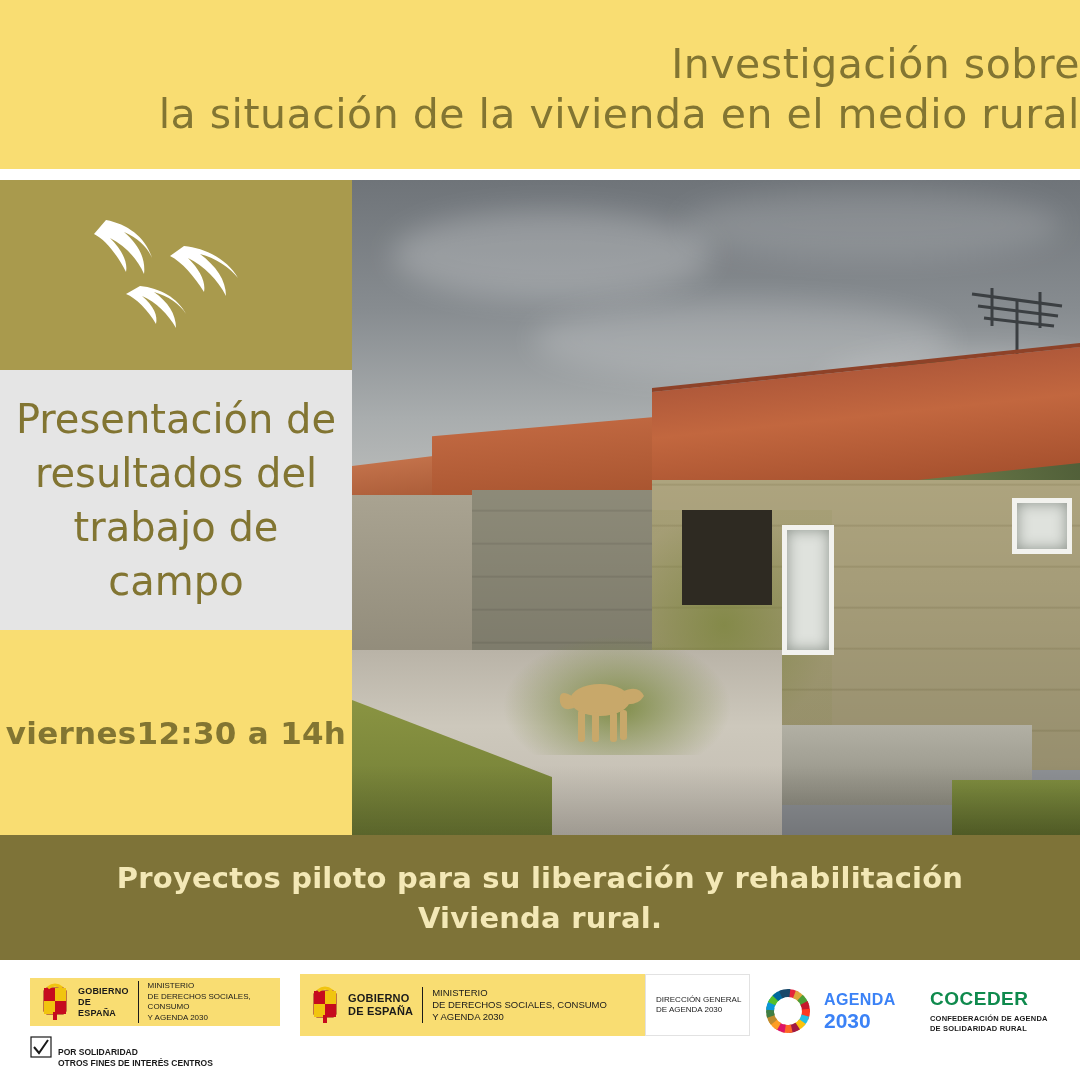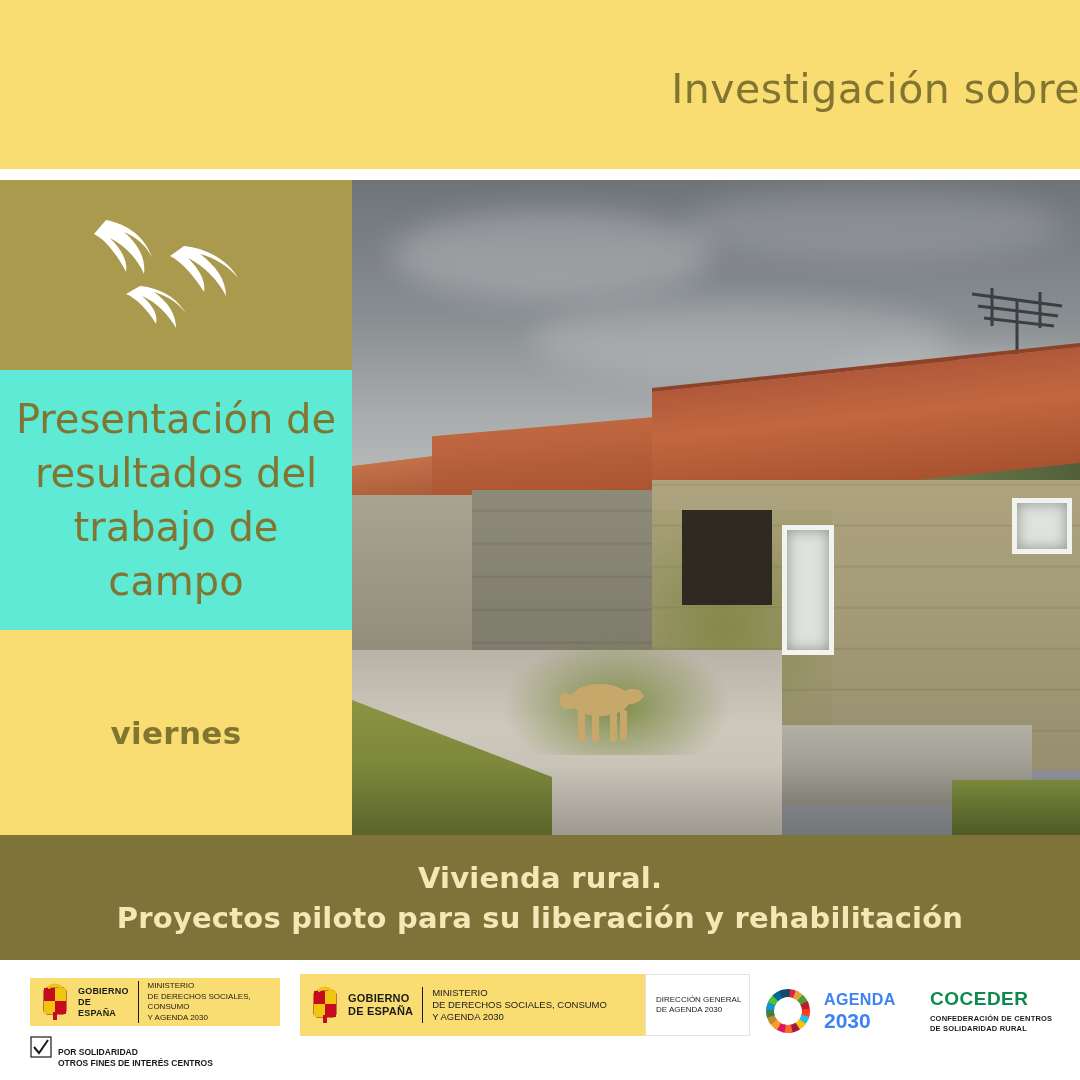--- a/index.html
+++ b/index.html
@@ -52,21 +52,21 @@
   }
   .swallows {
     position: absolute;
     left: 88px; top: 24px;
     width: 200px; height: 140px;
   }
   .subtitle-block {
     position: absolute;
     left: 0; top: 190px;
     width: 352px; height: 260px;
-    background: #5eead4;
+    background: #e5e5e5;
     display: flex;
     align-items: center;
     justify-content: center;
   }
   .subtitle-text {
     color: #827532;
     font-family: "DejaVu Sans", sans-serif;
     font-size: 40px;
     line-height: 54px;
     text-align: center;
@@ -361,40 +361,42 @@
     letter-spacing: 0.2px;
   }
 </style>
 </head>
 <body>
 
 <div class="poster">
 
   <div class="header">
     <div class="header-line">Investigación sobre</div>
+    <div class="header-line">la situación de la vivienda en el medio rural</div>
   </div>
 
   <div class="left-col">
 
     <div class="logo-block">
       <svg class="swallows" viewBox="0 0 200 140">
         <g fill="#ffffff">
           <path d="M18 16 C40 20 58 34 64 54 C60 44 50 34 36 28 C50 40 58 54 56 70 C50 56 38 42 22 34 C34 46 40 58 38 68 C30 52 18 36 6 30 Z"></path>
           <path d="M96 42 C118 44 140 56 150 74 C142 64 128 54 112 50 C128 62 138 76 138 92 C130 76 116 62 100 54 C112 66 118 78 116 88 C106 72 94 58 82 52 Z"></path>
           <path d="M52 82 C72 84 90 94 98 110 C92 100 80 92 66 88 C80 98 88 110 88 124 C80 110 68 98 54 92 C66 102 70 112 68 120 C60 106 48 94 38 90 Z"></path>
         </g>
       </svg>
     </div>
 
     <div class="subtitle-block">
       <div class="subtitle-text">Presentación de resultados del trabajo de campo</div>
     </div>
 
     <div class="date-block">
       <div class="date-line">viernes</div>
+      <div class="date-line">12:30 a 14h</div>
     </div>
   </div>
 
   <div class="photo">
     <div class="sky"></div>
     <div class="cloud c1"></div>
     <div class="cloud c2"></div>
     <div class="cloud c3"></div>
     <div class="cloud c4"></div>
 
@@ -439,22 +441,22 @@
         <rect x="58" y="42" width="7" height="30" rx="3"></rect>
         <rect x="68" y="40" width="7" height="30" rx="3"></rect>
         <path d="M20 26 q-14 -8 -12 6 q2 10 14 6 z"></path>
       </g>
     </svg>
 
     <div class="shadow-bottom"></div>
   </div>
 
   <div class="band">
+    <div class="band-line">Proyectos piloto para su liberación y rehabilitación</div>
     <div class="band-line">Vivienda rural.</div>
-    <div class="band-line">Proyectos piloto para su liberación y rehabilitación</div>
   </div>
 
   <div class="logos">
 
     <div class="logo-gob1">
       <svg class="crest" viewBox="0 0 30 40">
         <rect x="4" y="6" width="22" height="26" rx="3" fill="#c60b1e" stroke="#8a0a14" stroke-width="1"></rect>
         <rect x="4" y="6" width="11" height="13" fill="#c60b1e"></rect>
         <rect x="15" y="6" width="11" height="13" fill="#f1c40f"></rect>
         <rect x="4" y="19" width="11" height="13" fill="#f1c40f"></rect>
@@ -530,19 +532,19 @@
         </g>
       </svg>
       <div>
         <div class="agenda-txt agenda-1">AGENDA</div>
         <div class="agenda-txt agenda-2">2030</div>
       </div>
     </div>
 
     <div class="coceder">
       <div class="coceder-main">COCEDER</div>
-      <div class="coceder-sub">CONFEDERACIÓN DE CENTROS</div>
+      <div class="coceder-sub">CONFEDERACIÓN DE AGENDA</div>
       <div class="coceder-sub">DE SOLIDARIDAD RURAL</div>
     </div>
 
   </div>
 
 </div>
 
 </body></html>

